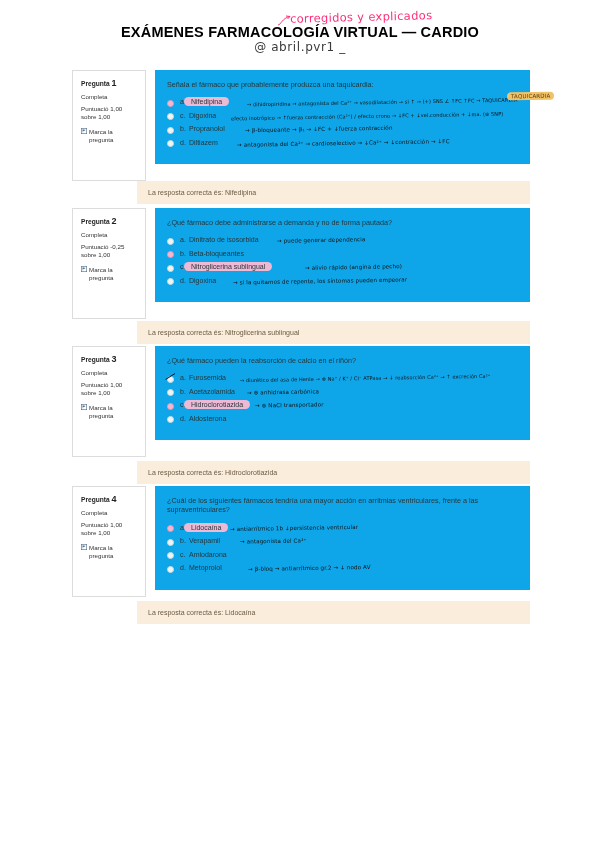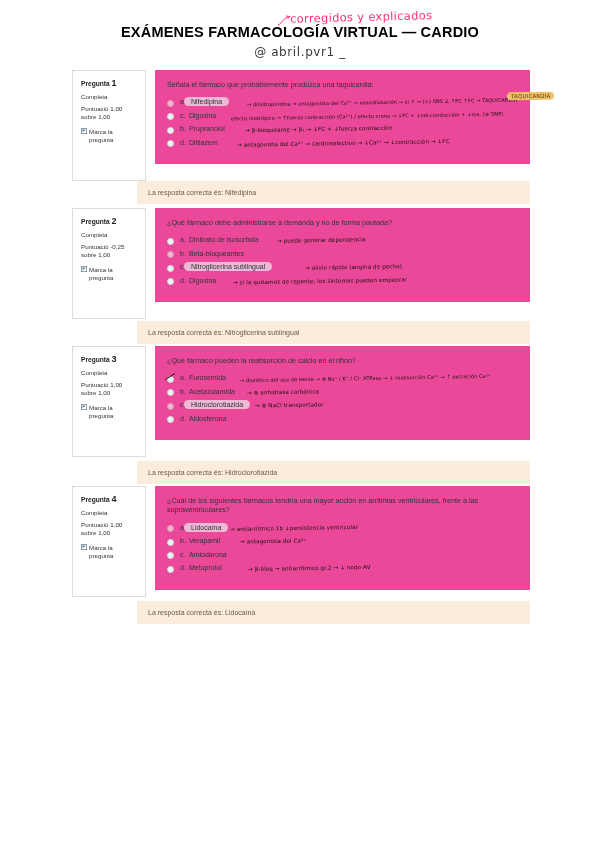--- a/index.html
+++ b/index.html
@@ -10,21 +10,21 @@
   }
   .page{position:relative;width:600px;height:848px;}
 
   
   .header{padding-top:24px;text-align:center;position:relative;}
   .hdr-title{
     font-size:14.5px;font-weight:bold;letter-spacing:.2px;color:#000000;
     font-family:"Liberation Sans", sans-serif;
   }
   .hdr-handle{
-    margin-top:5px;font-size:12px;color:#3a3a3a;
+    font-size:12px;color:#3a3a3a;
     font-family:"DejaVu Sans", sans-serif;letter-spacing:.6px;
   }
   .hdr-note{
     position:absolute;left:290px;top:10px;
     color:#ff2d78;font-size:11.5px;letter-spacing:.3px;
     font-family:"DejaVu Sans", sans-serif;white-space:nowrap;
     transform:rotate(-1.5deg);
   }
   .hdr-note-arrow{
     position:absolute;left:277px;top:14px;width:16px;height:12px;
@@ -40,21 +40,21 @@
     padding:7px 8px 10px 8px;box-sizing:content-box;
   }
   .qi-title{font-size:6.6px;font-weight:bold;color:#222;margin-bottom:5px;}
   .qi-title .num{font-size:9px;font-weight:bold;margin-left:2px;}
   .qi-state{font-size:6.2px;color:#333;margin-bottom:5px;}
   .qi-score{font-size:6.2px;color:#333;line-height:1.35;margin-bottom:6px;}
   .qi-flag{font-size:6.2px;color:#333;line-height:1.3;display:flex;gap:2px;}
   .flag-ico{flex:0 0 auto;margin-top:0px;}
 
   .qbody{
-    flex:1;background:#ec4899;margin-left:9px;
+    flex:1;background:#0ea5e9;margin-left:9px;
     padding:10px 12px 12px 12px;position:relative;overflow:visible;
   }
   .qtext{font-size:7.2px;color:#26373a;margin-bottom:9px;line-height:1.3;}
 
   .opt{display:flex;align-items:flex-start;margin-bottom:5px;position:relative;}
   .radio{
     flex:0 0 auto;width:5px;height:5px;border-radius:50%;
     background:#eef4f4;border:1px solid #cfd9d9;margin-top:1.5px;margin-right:6px;
   }
   .radio.sel{background:#f3b8cf;border-color:#e29ab9;}

